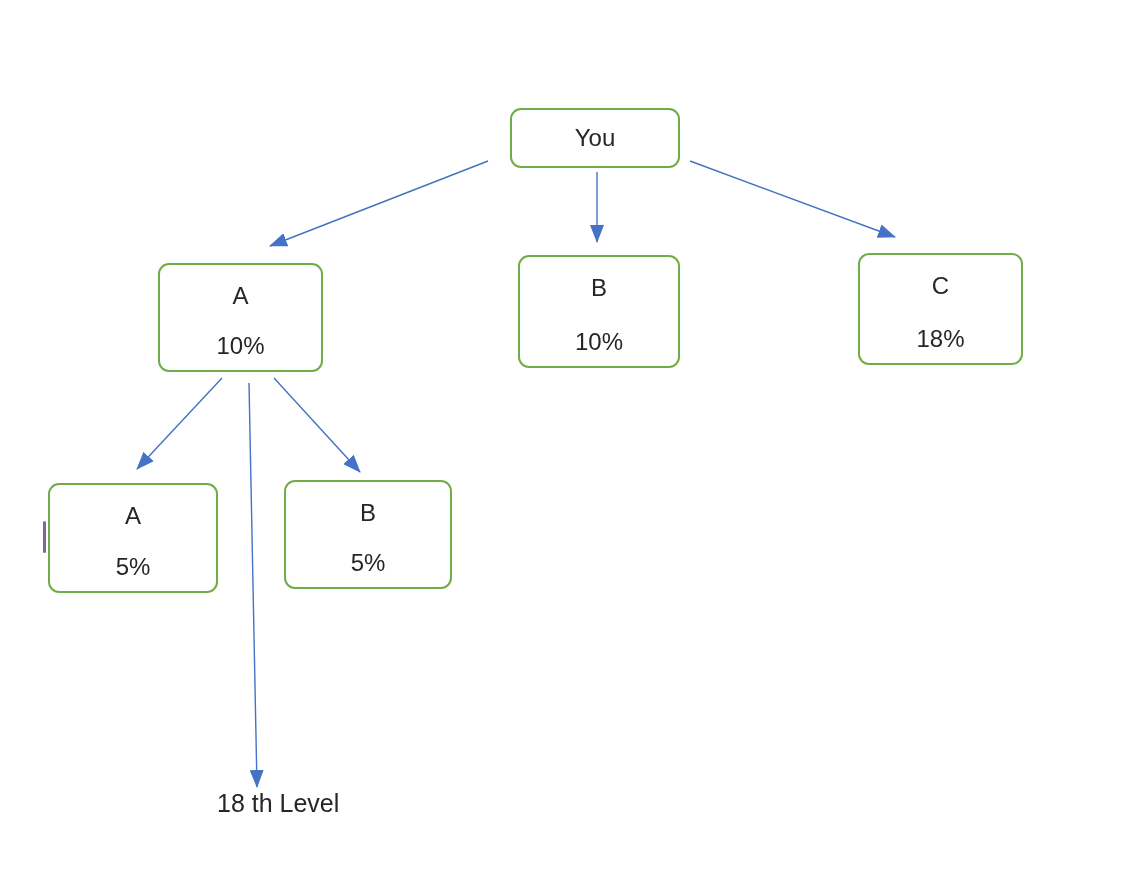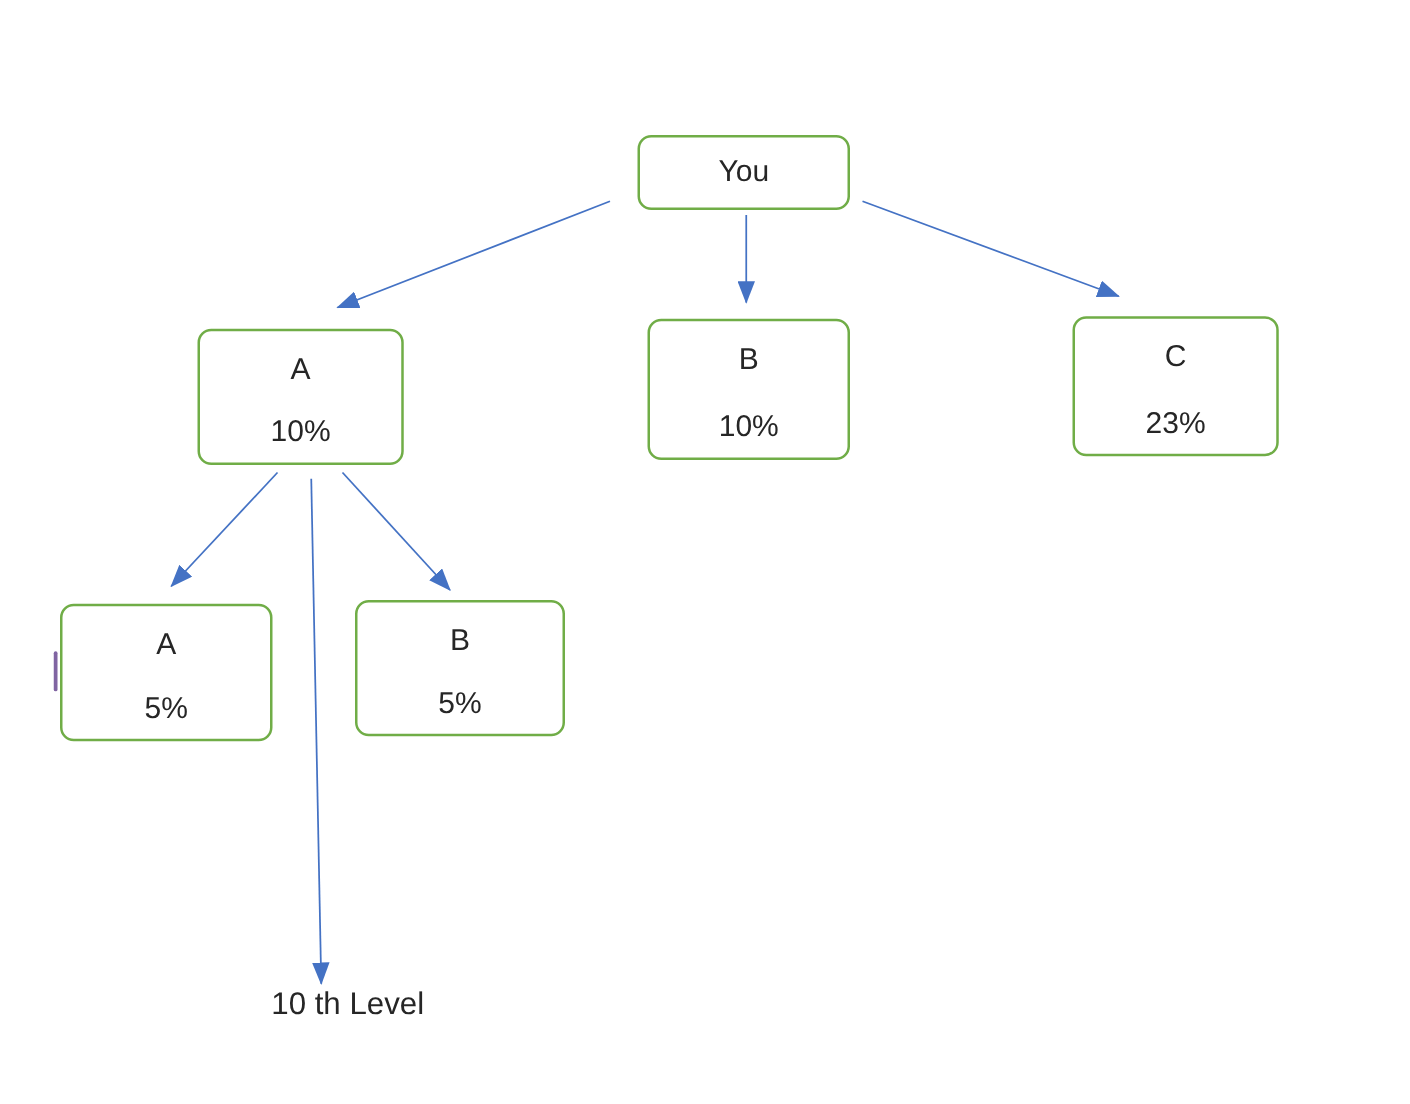--- a/index.html
+++ b/index.html
@@ -89,30 +89,30 @@
     <span>10%</span>
   </div>
 
   <div class="node two" style="left:518px; top:255px; width:162px; height:113px;">
     <span>B</span>
     <span>10%</span>
   </div>
 
   <div class="node two" style="left:858px; top:253px; width:165px; height:112px;">
     <span>C</span>
-    <span>23%</span>
+    <span>18%</span>
   </div>
 
   <div class="node two" style="left:48px; top:483px; width:170px; height:110px;">
     <span>A</span>
     <span>5%</span>
   </div>
 
   <div class="node two" style="left:284px; top:480px; width:168px; height:109px;">
     <span>B</span>
     <span>5%</span>
   </div>
 
   <div class="stray" style="left:43px; top:521px; height:32px;"></div>
 
-  <div class="footnote" style="left:217px; top:788px;">10 th Level</div>
+  <div class="footnote" style="left:217px; top:788px;">18 th Level</div>
 
 </div>
 
 </body></html>

